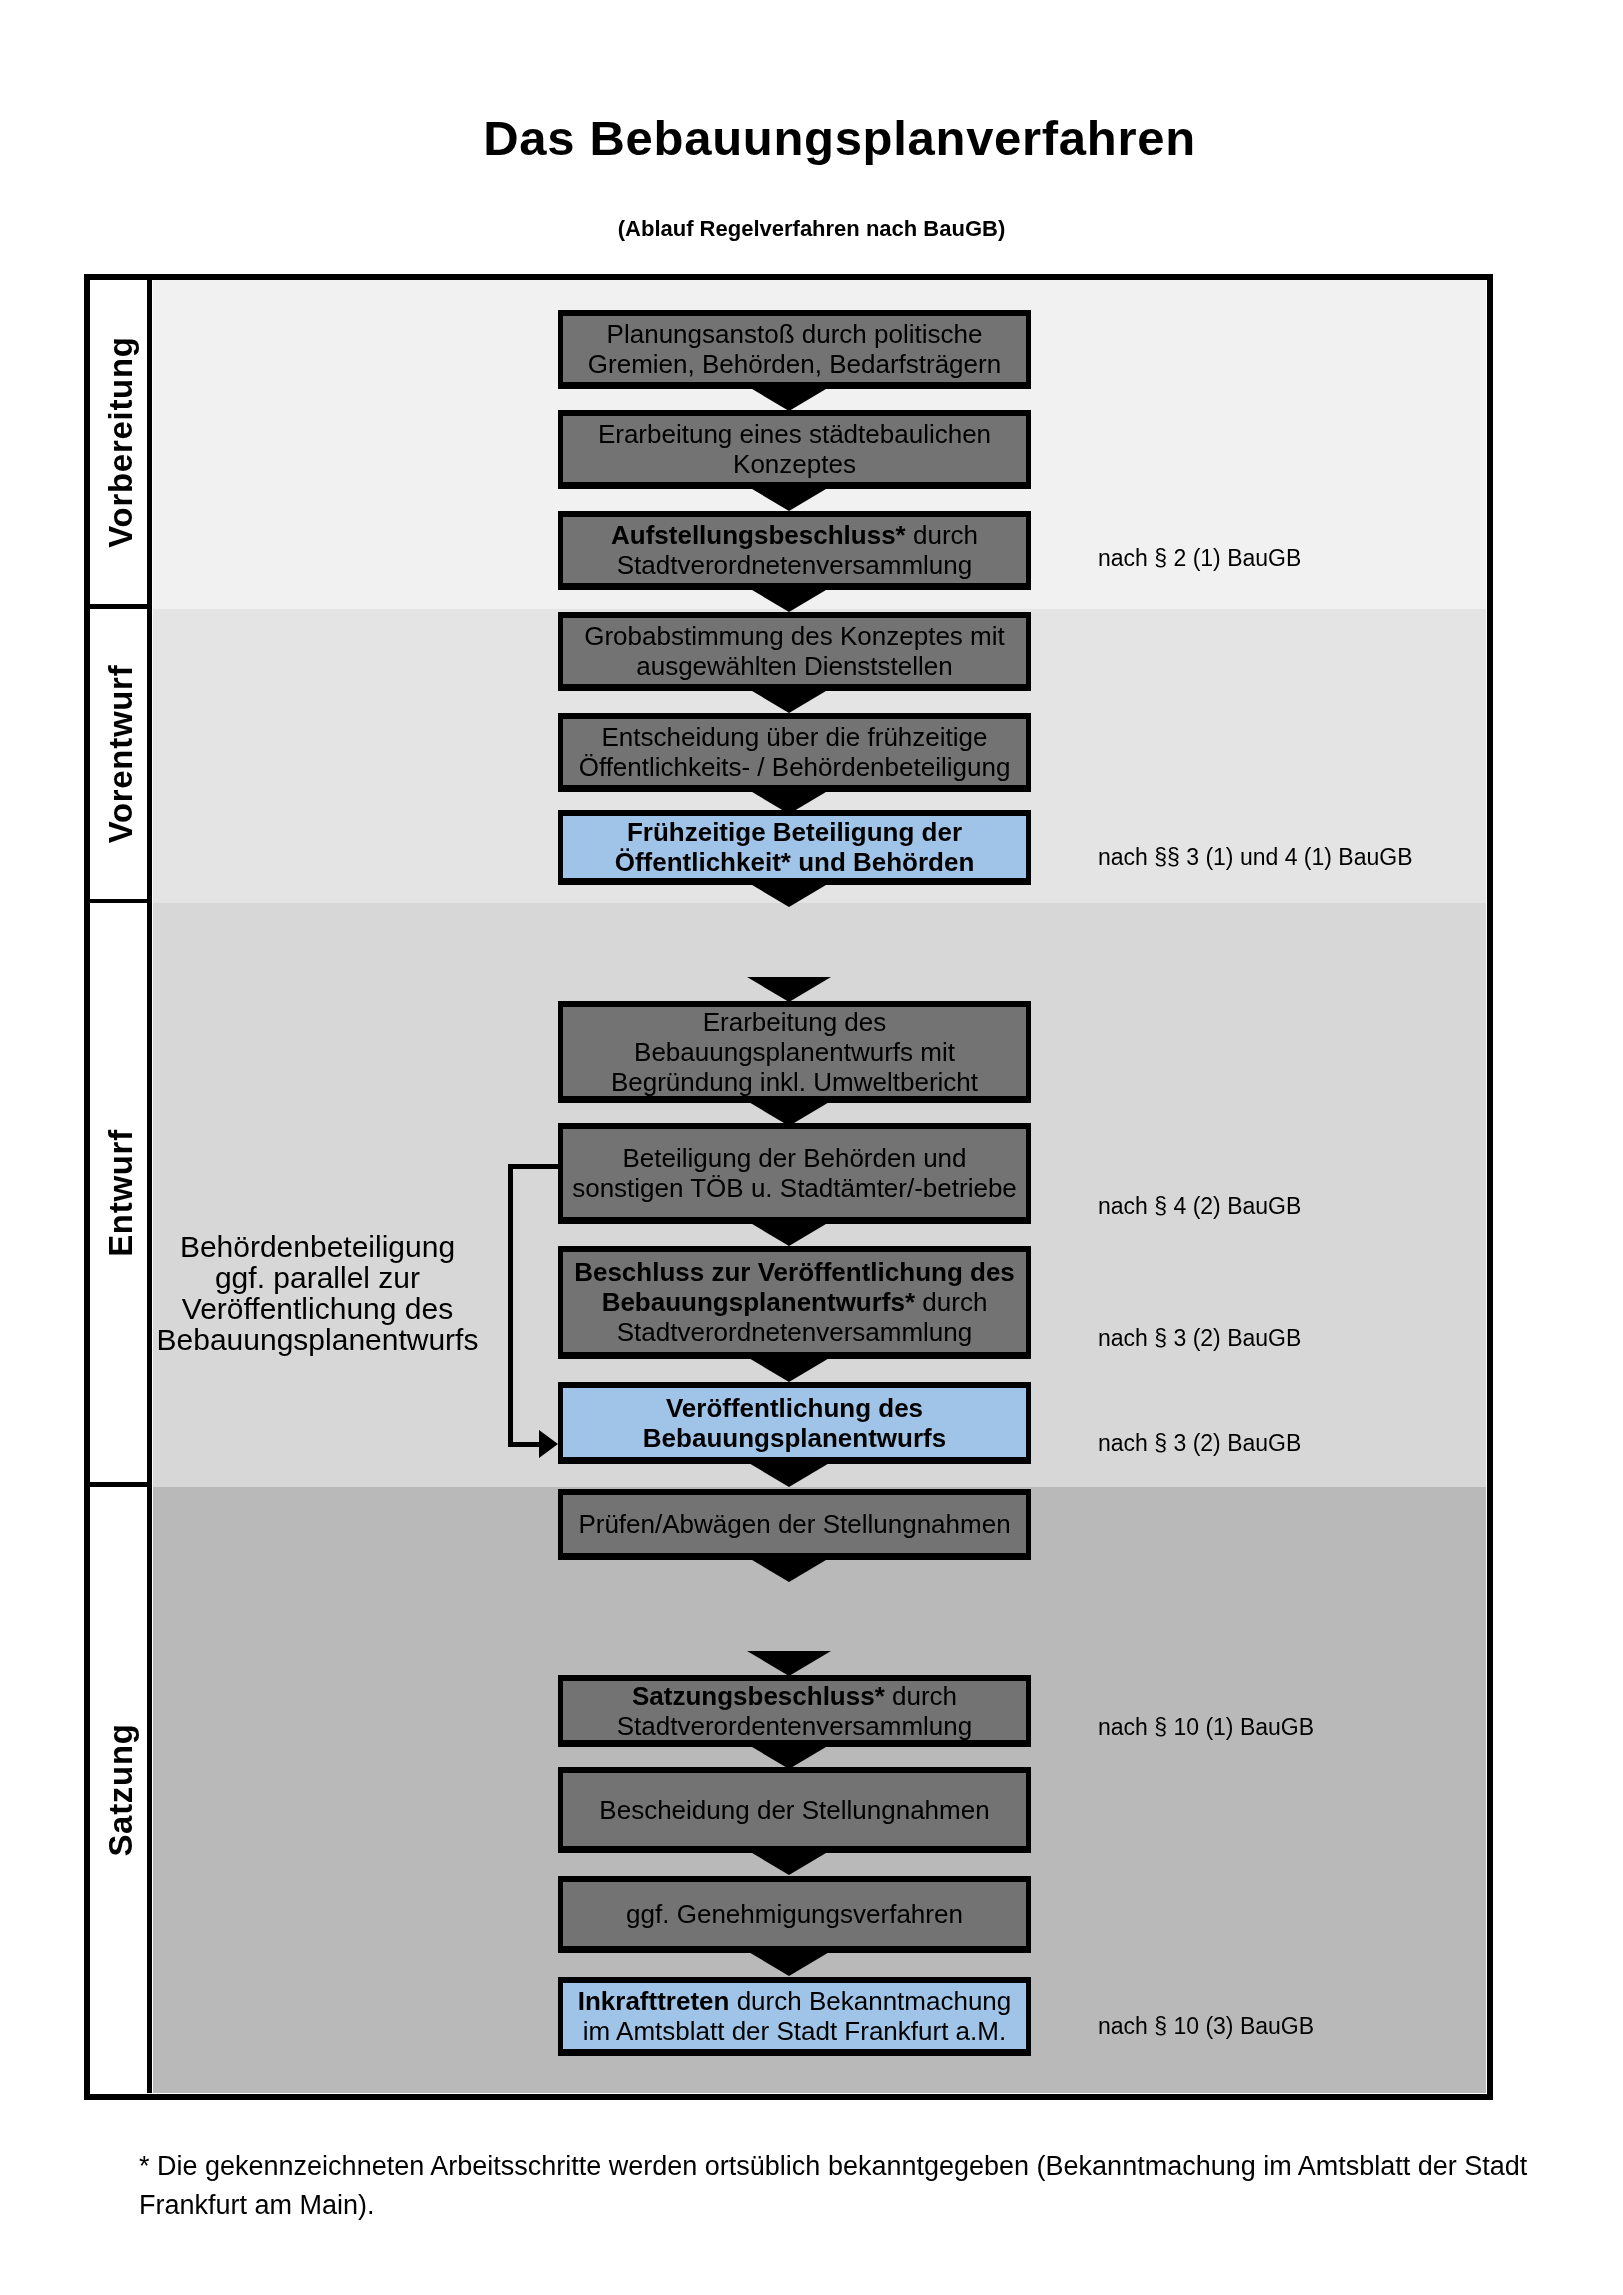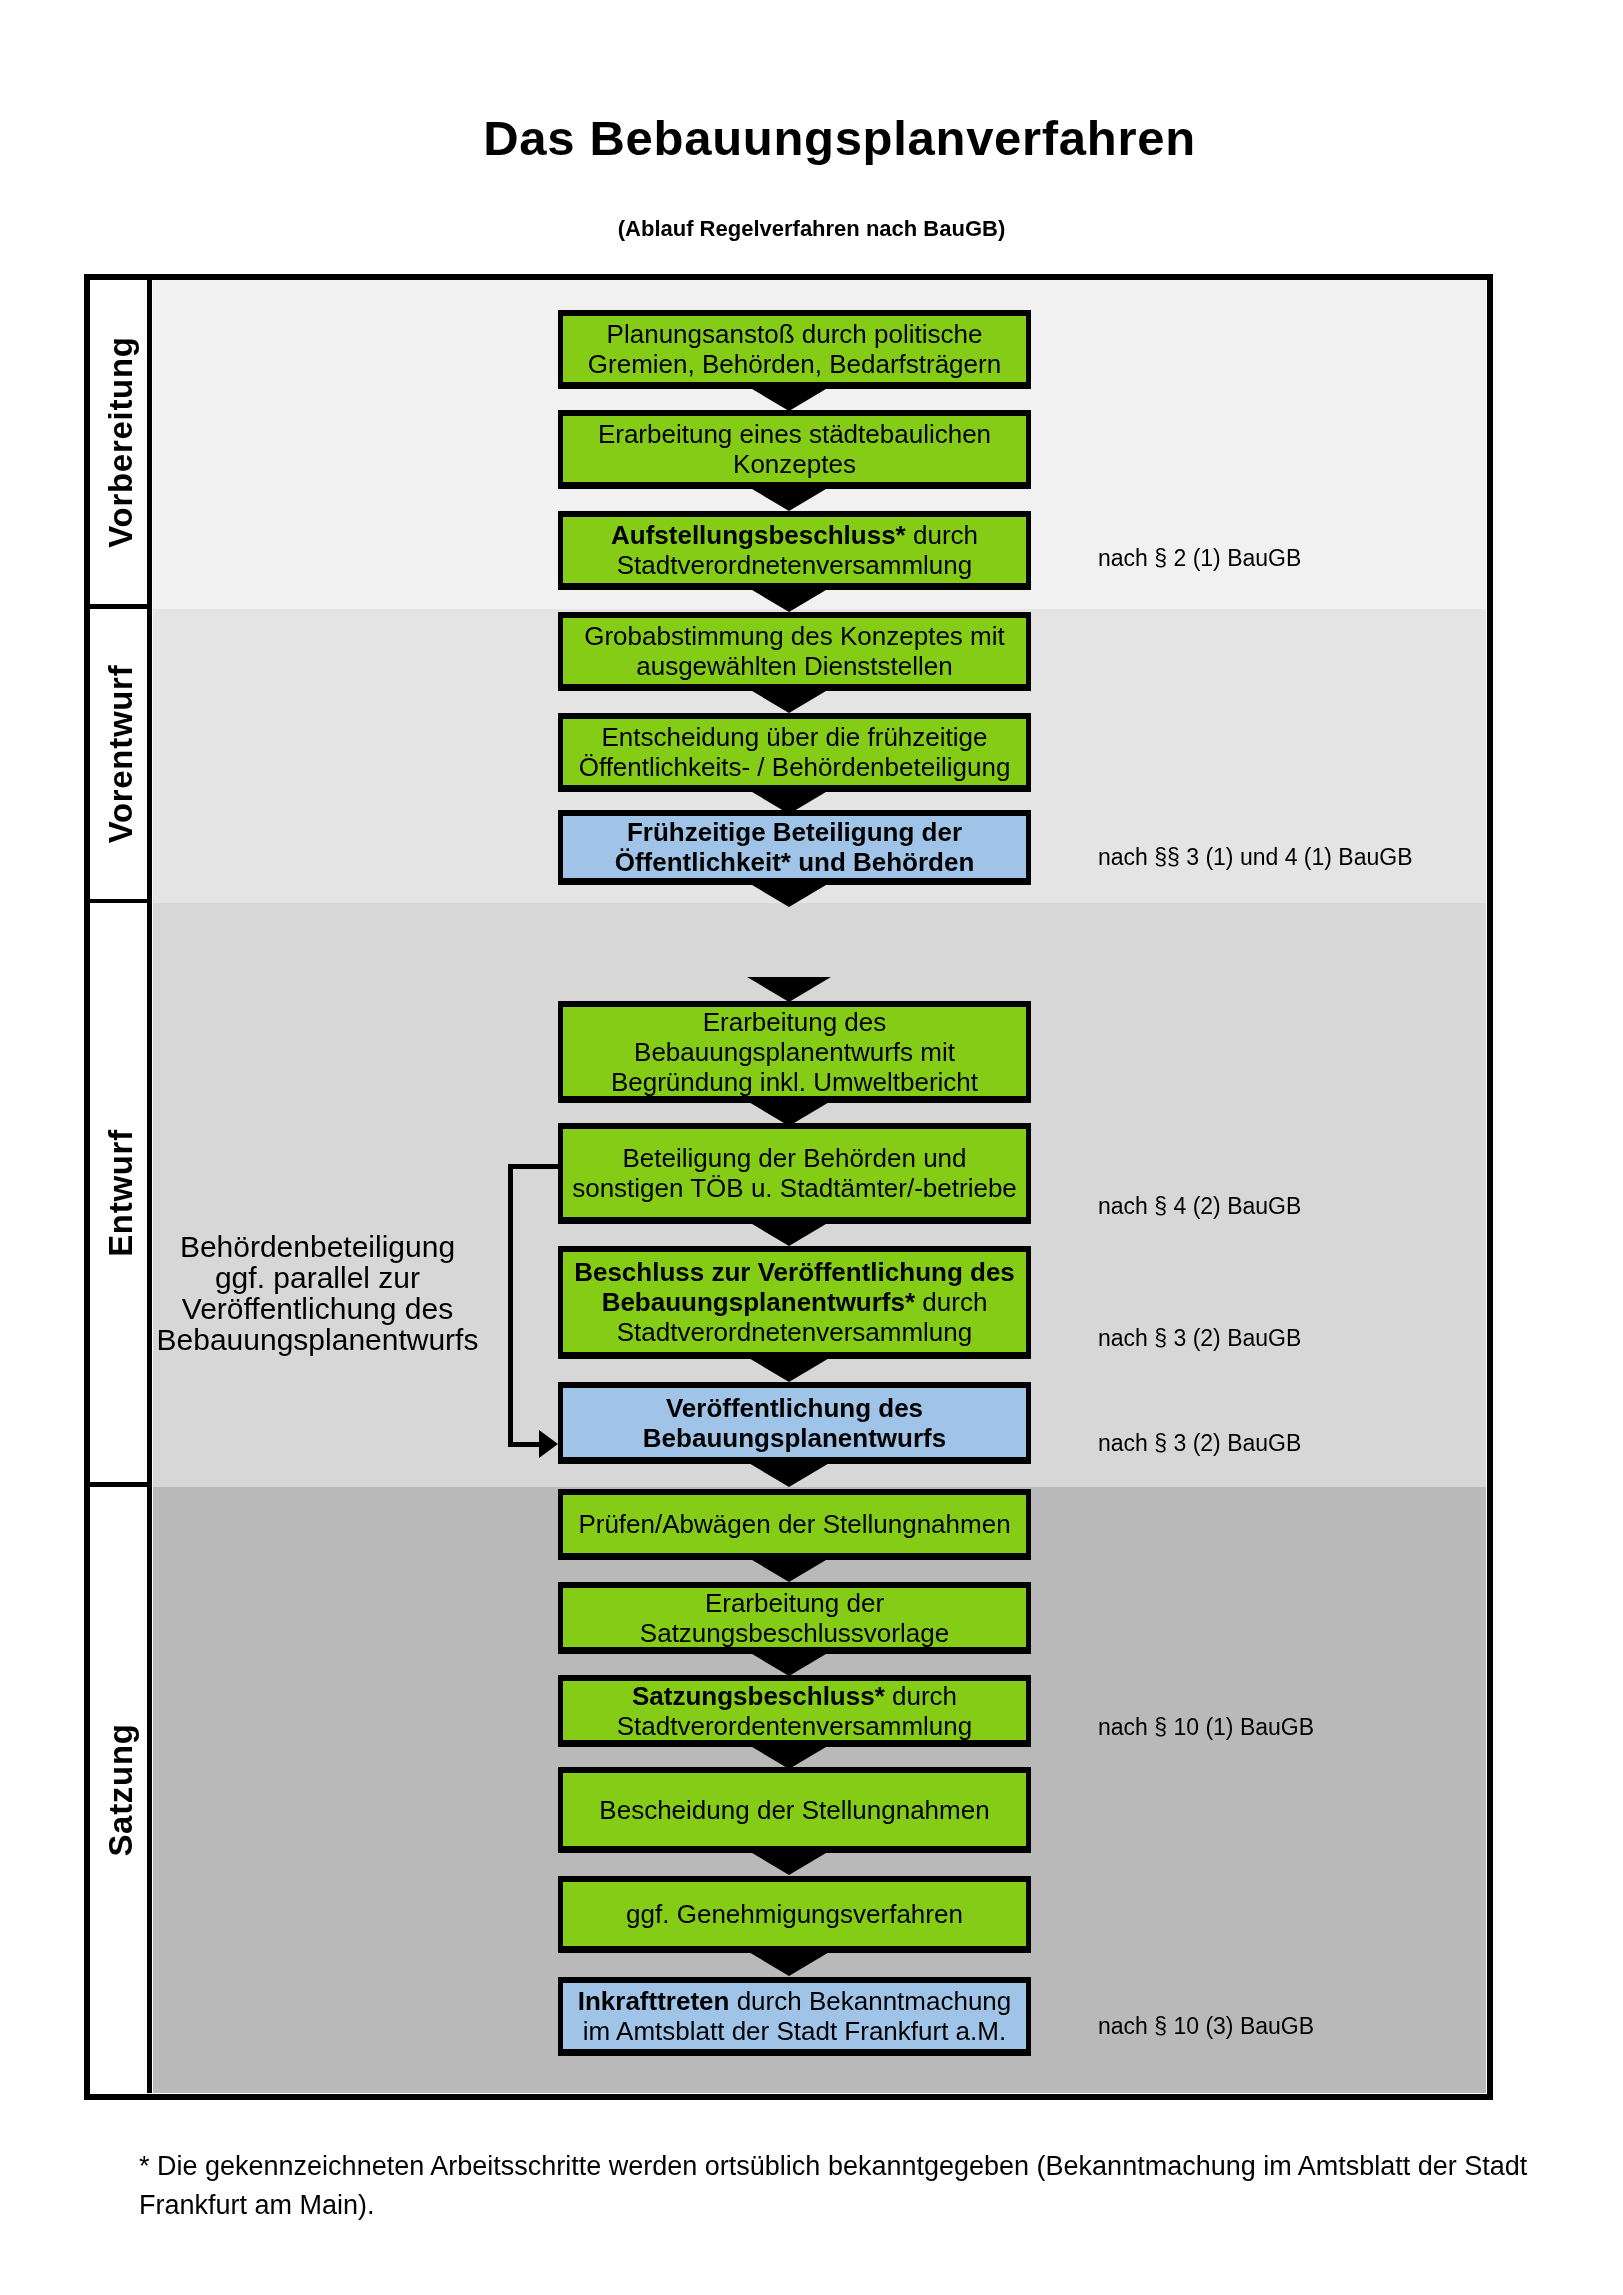--- a/index.html
+++ b/index.html
@@ -38,21 +38,21 @@
   }
   .pcell.nob{border-bottom:none;}
   .plabel{
     transform:rotate(-90deg);white-space:nowrap;
     font-size:33px;font-weight:bold;letter-spacing:0.7px;
   }
   .vdivider{position:absolute;left:147px;top:280px;width:5.2px;height:1813px;background:#000;}
   
   .box{
     position:absolute;left:558px;width:473px;
-    background:#84cc16;border:5.2px solid #000;border-top-width:6.5px;border-bottom-width:7.2px;
+    background:#737373;border:5.2px solid #000;border-top-width:6.5px;border-bottom-width:7.2px;
     box-sizing:border-box;
     display:flex;flex-direction:column;align-items:center;justify-content:center;
     text-align:center;font-size:26px;line-height:30px;
   }
   .box.hl{background:#A0C4E8;}
   .bl{white-space:nowrap;}
   .bseg{font-weight:bold;}
   
   .arrow{
     position:absolute;left:747px;width:0;height:0;
@@ -167,24 +167,20 @@
     <div class="bl"><span class="bseg">Veröffentlichung des</span><span></span></div>
     <div class="bl"><span class="bseg">Bebauungsplanentwurfs</span><span></span></div>
   </div>
   <div class="arrow" style="top:1462px"></div>
 
   <div class="box" style="top:1489px;height:71px">
     <div class="bl"><span class="bseg"></span><span>Prüfen/Abwägen der Stellungnahmen</span></div>
   </div>
   <div class="arrow" style="top:1557px"></div>
 
-  <div class="box" style="top:1582px;height:72px">
-    <div class="bl"><span class="bseg"></span><span>Erarbeitung der</span></div>
-    <div class="bl"><span class="bseg"></span><span>Satzungsbeschlussvorlage</span></div>
-  </div>
   <div class="arrow" style="top:1651px"></div>
 
   <div class="box" style="top:1675px;height:72px">
     <div class="bl"><span class="bseg">Satzungsbeschluss*</span><span> durch</span></div>
     <div class="bl"><span class="bseg"></span><span>Stadtverordentenversammlung</span></div>
   </div>
   <div class="arrow" style="top:1744px"></div>
 
   <div class="box" style="top:1767px;height:86px">
     <div class="bl"><span class="bseg"></span><span>Bescheidung der Stellungnahmen</span></div>

